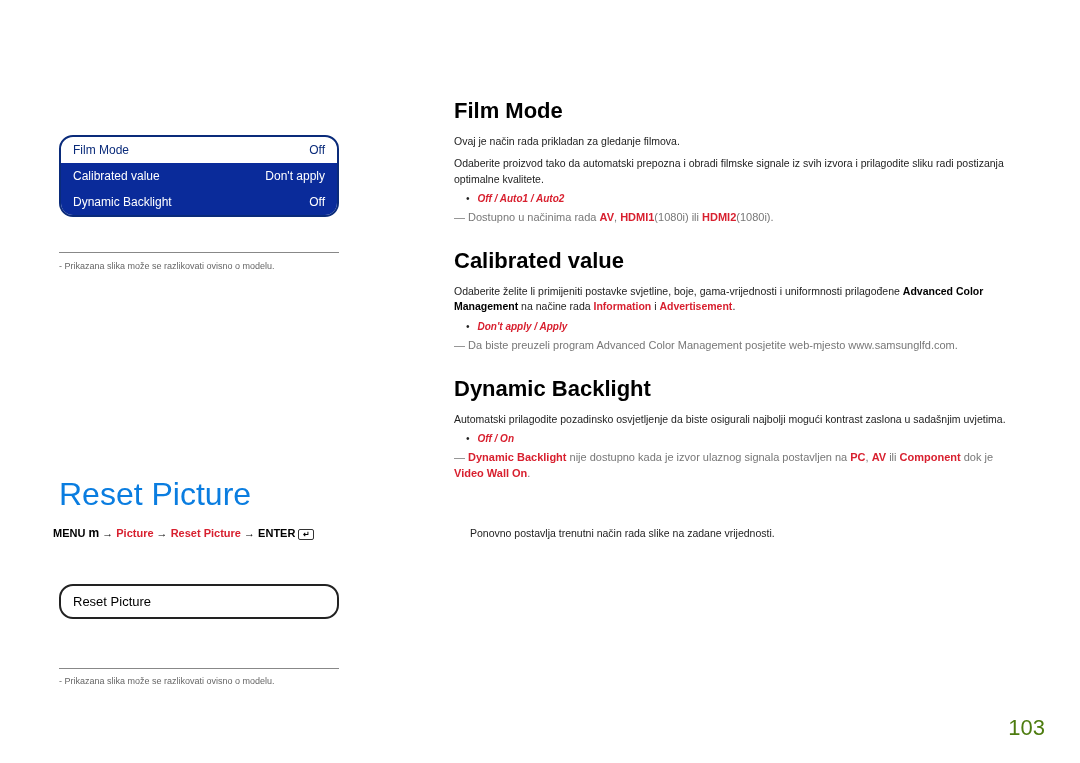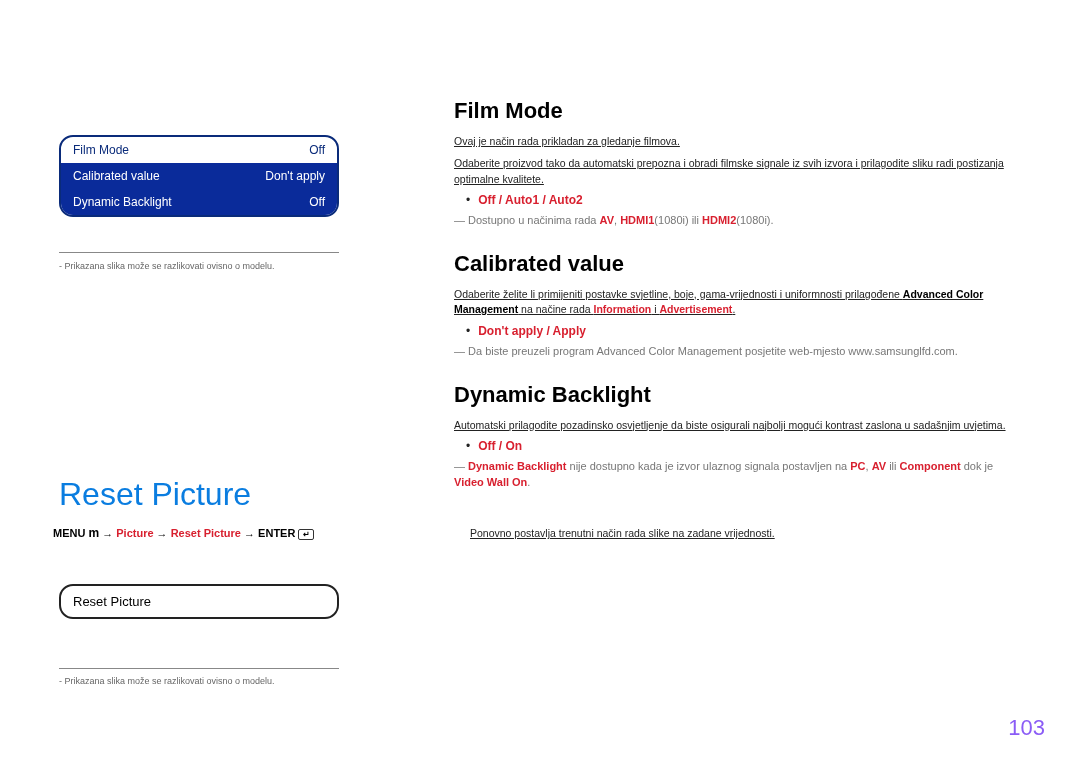--- a/index.html
+++ b/index.html
@@ -113,25 +113,25 @@
     font-size: 22px;
     font-weight: bold;
     margin-bottom: 10px;
     color: #000;
   }
   .para {
     font-size: 10.5px;
     color: #222;
     line-height: 1.5;
     margin-bottom: 6px;
-    text-decoration: underline;
   }
   .bullet {
-    font-size: 12px;
+    font-size: 10px;
     margin: 6px 0 6px 12px;
+    font-style: italic;
   }
   .bullet::before {
     content: "•";
     margin-right: 8px;
     color: #222;
   }
   .red { color: #d8202f; }
   .red-b { color: #d8202f; font-weight: bold; }
   .note {
     font-size: 11px;
@@ -139,21 +139,21 @@
     margin: 4px 0 14px 0;
     line-height: 1.4;
   }
   .b { font-weight: bold; color: #000; }
   .section-gap { margin-top: 22px; }
   .page-num {
     position: absolute;
     right: 35px;
     bottom: 22px;
     font-size: 22px;
-    color: #8b5cf6;
+    color: #4d7c0f;
     font-weight: 300;
   }
 </style>
 </head>
 <body>
 
 <div class="left-col">
   <div class="menu-box">
     <div class="menu-row" style="color:#0a2b7a;">
       <span>Film Mode</span>

